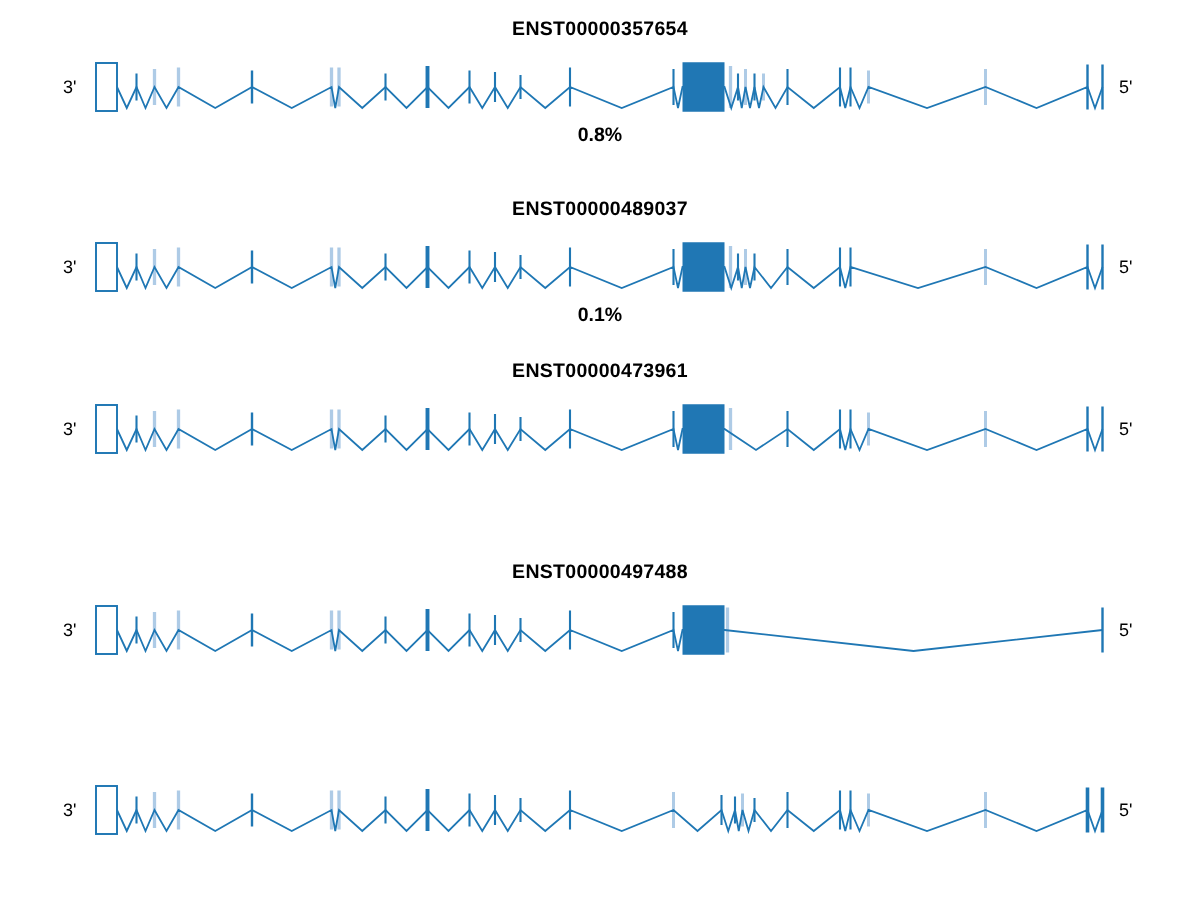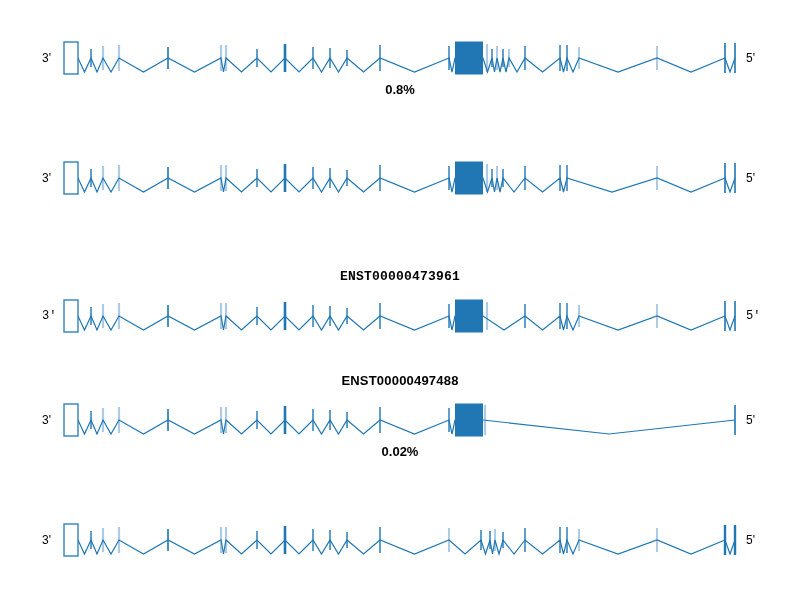--- a/index.html
+++ b/index.html
@@ -14,20 +14,21 @@
   .prime{position:absolute;top:51px;font-size:12px;color:#000;}
   .prime-left{left:42px;}
   .prime-right{left:746px;}
 </style>
 </head>
 <body>
 
 <div id="canvas">
 
   <div class="t-row" style="top: 0px;">
+    <div class="t-title">ENST00000357654</div>
     <span class="prime prime-left">3'</span>
     <svg class="t-svg" width="800" height="120">
         <rect x="101.90" y="46.00" width="2.2" height="24" fill="#aecbe6"></rect>
         <rect x="117.90" y="45.00" width="2.2" height="26" fill="#aecbe6"></rect>
         <rect x="219.90" y="45.00" width="2.2" height="26" fill="#aecbe6"></rect>
         <rect x="224.90" y="45.00" width="2.2" height="26" fill="#aecbe6"></rect>
         <rect x="485.90" y="44.00" width="2.2" height="28" fill="#aecbe6"></rect>
         <rect x="496.00" y="46.00" width="2" height="24" fill="#aecbe6"></rect>
         <rect x="508.00" y="49.00" width="2" height="18" fill="#aecbe6"></rect>
         <rect x="578.00" y="47.00" width="2" height="22" fill="#aecbe6"></rect>
@@ -50,20 +51,21 @@
         <rect x="724.20" y="43.00" width="1.6" height="30" fill="#1f77b4"></rect>
         <rect x="734.20" y="43.00" width="1.6" height="30" fill="#1f77b4"></rect>
         <rect x="64.00" y="42.00" width="14" height="32" fill="#ffffff" stroke="#1f77b4" stroke-width="1.3"></rect>
         <rect x="455.00" y="41.50" width="28" height="33" fill="#2077b4"></rect>
       </svg>
     <span class="prime prime-right">5'</span>
     <div class="t-pct">0.8%</div>
   </div>
 
   <div class="t-row" style="top: 120px;">
+    <div class="t-title">ENST00000489037</div>
     <span class="prime prime-left">3'</span>
     <svg class="t-svg" width="800" height="120">
         <rect x="101.90" y="46.00" width="2.2" height="24" fill="#aecbe6"></rect>
         <rect x="117.90" y="45.00" width="2.2" height="26" fill="#aecbe6"></rect>
         <rect x="219.90" y="45.00" width="2.2" height="26" fill="#aecbe6"></rect>
         <rect x="224.90" y="45.00" width="2.2" height="26" fill="#aecbe6"></rect>
         <rect x="485.90" y="44.00" width="2.2" height="28" fill="#aecbe6"></rect>
         <rect x="496.00" y="46.00" width="2" height="24" fill="#aecbe6"></rect>
         <rect x="656.00" y="46.00" width="2" height="24" fill="#aecbe6"></rect>
         <path d="M 64 58 L 78 58 L 84.5 72 L 91 58 L 97 72 L 103 58 L 111 72 L 119 58 L 143.5 72 L 168 58 L 194.5 72 L 221 58 L 223.5 72 L 226 58 L 241.5 72 L 257 58 L 271 72 L 285 58 L 299 72 L 313 58 L 321.5 72 L 330 58 L 338.5 72 L 347 58 L 363.5 72 L 380 58 L 414.5 72 L 449 58 L 452 72 L 455 58 L 483 58 L 487.5 72 L 492 58 L 494.5 72 L 497 58 L 500 72 L 503 58 L 514 72 L 525 58 L 542.5 72 L 560 58 L 563.5 72 L 567 58 L 612 72 L 657 58 L 691 72 L 725 58 L 730 72 L 735 58" fill="none" stroke="#1f77b4" stroke-width="1.2" stroke-linejoin="miter"></path>
@@ -80,23 +82,24 @@
         <rect x="502.30" y="49.00" width="1.4" height="18" fill="#1f77b4"></rect>
         <rect x="524.30" y="46.00" width="1.4" height="24" fill="#1f77b4"></rect>
         <rect x="559.30" y="45.00" width="1.4" height="26" fill="#1f77b4"></rect>
         <rect x="566.30" y="45.00" width="1.4" height="26" fill="#1f77b4"></rect>
         <rect x="724.20" y="43.00" width="1.6" height="30" fill="#1f77b4"></rect>
         <rect x="734.20" y="43.00" width="1.6" height="30" fill="#1f77b4"></rect>
         <rect x="64.00" y="42.00" width="14" height="32" fill="#ffffff" stroke="#1f77b4" stroke-width="1.3"></rect>
         <rect x="455.00" y="41.50" width="28" height="33" fill="#2077b4"></rect>
       </svg>
     <span class="prime prime-right">5'</span>
+    <div class="t-pct">0.1%</div>
   </div>
 
-  <div class="t-row" style="top: 258px; font-family: Liberation Mono, monospace;">
+  <div class="t-row" style="top: 228px;">
     <div class="t-title">ENST00000473961</div>
     <span class="prime prime-left">3'</span>
     <svg class="t-svg" width="800" height="120">
         <rect x="101.90" y="46.00" width="2.2" height="24" fill="#aecbe6"></rect>
         <rect x="117.90" y="45.00" width="2.2" height="26" fill="#aecbe6"></rect>
         <rect x="219.90" y="45.00" width="2.2" height="26" fill="#aecbe6"></rect>
         <rect x="224.90" y="45.00" width="2.2" height="26" fill="#aecbe6"></rect>
         <rect x="485.90" y="44.00" width="2.2" height="28" fill="#aecbe6"></rect>
         <rect x="578.00" y="47.00" width="2" height="22" fill="#aecbe6"></rect>
         <rect x="656.00" y="46.00" width="2" height="24" fill="#aecbe6"></rect>
@@ -138,21 +141,20 @@
         <rect x="312.30" y="47.00" width="1.4" height="22" fill="#1f77b4"></rect>
         <rect x="329.30" y="48.00" width="1.4" height="20" fill="#1f77b4"></rect>
         <rect x="346.30" y="50.00" width="1.4" height="16" fill="#1f77b4"></rect>
         <rect x="379.30" y="45.00" width="1.4" height="26" fill="#1f77b4"></rect>
         <rect x="448.30" y="46.00" width="1.4" height="24" fill="#1f77b4"></rect>
         <rect x="734.20" y="43.00" width="1.6" height="30" fill="#1f77b4"></rect>
         <rect x="64.00" y="42.00" width="14" height="32" fill="#ffffff" stroke="#1f77b4" stroke-width="1.3"></rect>
         <rect x="455.00" y="41.50" width="28" height="33" fill="#2077b4"></rect>
       </svg>
     <span class="prime prime-right">5'</span>
-    <div class="t-pct">0.02%</div>
   </div>
 
   <div class="t-row" style="top: 482px;">
     <span class="prime prime-left">3'</span>
     <svg class="t-svg" width="800" height="120">
         <rect x="101.90" y="46.00" width="2.2" height="24" fill="#aecbe6"></rect>
         <rect x="117.90" y="45.00" width="2.2" height="26" fill="#aecbe6"></rect>
         <rect x="219.90" y="45.00" width="2.2" height="26" fill="#aecbe6"></rect>
         <rect x="224.90" y="45.00" width="2.2" height="26" fill="#aecbe6"></rect>
         <rect x="448.00" y="46.00" width="2" height="24" fill="#aecbe6"></rect>

